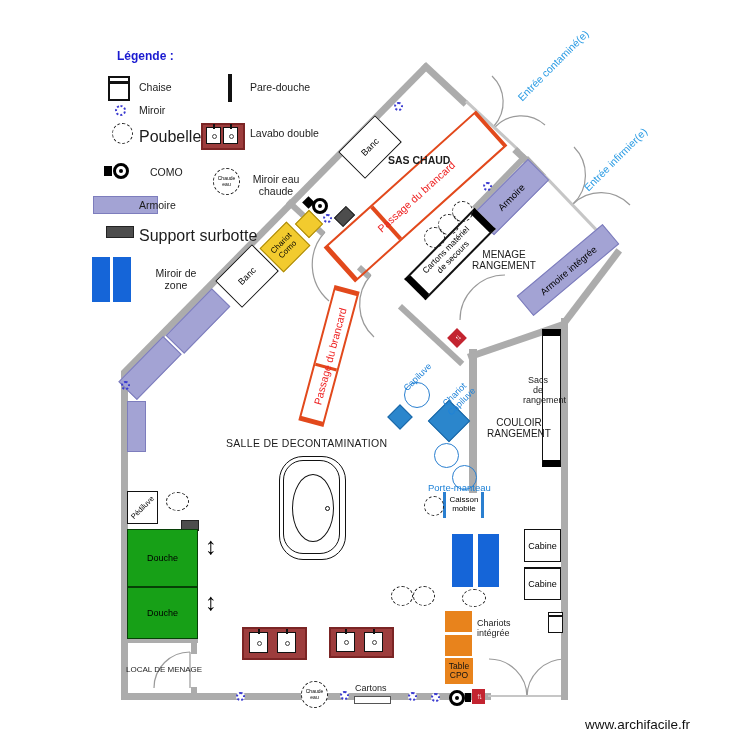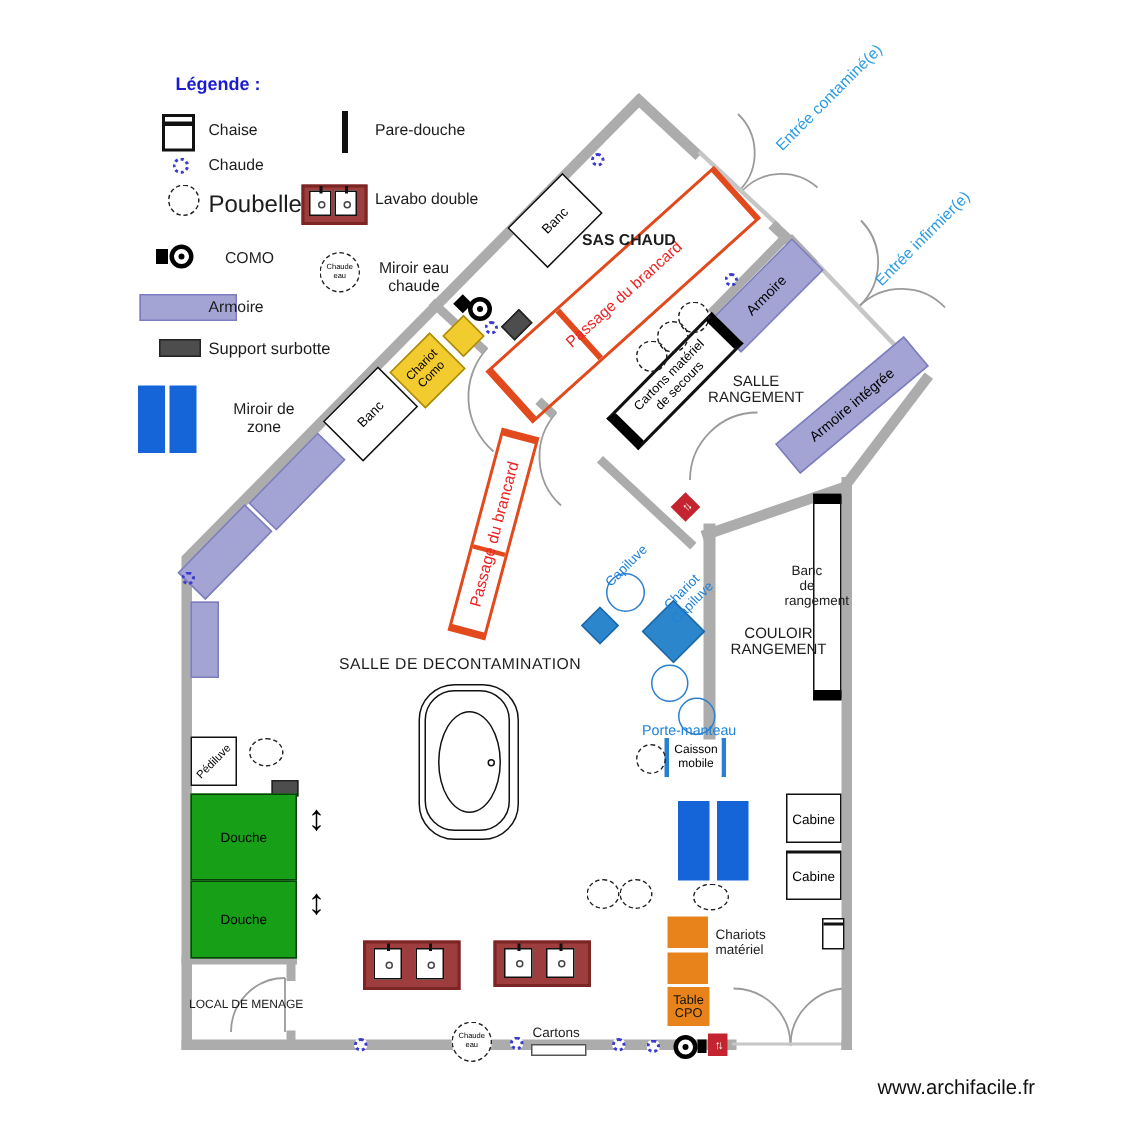--- a/index.html
+++ b/index.html
@@ -79,36 +79,36 @@
   <div class="wall" style="left:191px;top:687px;width:6px;height:8px;"></div>
 
   <div class="t" style="left:117px;top:50px;font-size:12px;font-weight:bold;color:#1a1ad0;">Légende :</div>
 
   <div class="fix" style="left:108px;top:76px;width:22px;height:25px;background:#fff;border:2px solid #111;">
     <div class="a" style="left:0;top:3px;width:100%;height:2.5px;background:#111;"></div>
   </div>
   <div class="t" style="left:139px;top:82px;font-size:10.5px;">Chaise</div>
 
   <div class="pz" style="left:115px;top:105px;width:11px;height:11px;"></div>
-  <div class="t" style="left:139px;top:105px;font-size:10.5px;">Chaude</div>
+  <div class="t" style="left:139px;top:105px;font-size:10.5px;">Miroir</div>
 
   <div class="pb" style="left:112px;top:123px;width:21px;height:21px;"></div>
   <div class="t" style="left:139px;top:128px;font-size:16px;">Poubelle</div>
 
   <div class="fix" style="left:104px;top:166px;width:8px;height:10px;background:#000;"></div>
   <div class="ring" style="left:113px;top:163px;width:16px;height:16px;">
       <div class="dot" style="left:3px;top:3px;width:4px;height:4px;"></div>
     </div>
   <div class="t" style="left:150px;top:167px;font-size:10.5px;">COMO</div>
 
   <div class="fix armo" style="left:93px;top:196px;width:65px;height:18px;"></div>
   <div class="t" style="left:139px;top:200px;font-size:10.5px;">Armoire</div>
 
   <div class="fix surb" style="left:106px;top:226px;width:28px;height:12px;"></div>
-  <div class="t" style="left:139px;top:227px;font-size:11px;">Support surbotte</div>
+  <div class="t" style="left:139px;top:227px;font-size:16px;">Support surbotte</div>
 
   <div class="fix" style="left:92px;top:257px;width:18px;height:45px;background:#1565d8;"></div>
   <div class="fix" style="left:113px;top:257px;width:18px;height:45px;background:#1565d8;"></div>
   <div class="t wrap" style="left:145px;top:268px;width:62px;font-size:10.5px;text-align:center;">Miroir de zone</div>
 
   <div class="fix" style="left:228px;top:74px;width:4px;height:28px;background:#111;"></div>
   <div class="t" style="left:250px;top:82px;font-size:10.5px;">Pare-douche</div>
 
   <div class="lav" style="left:201px;top:123px;width:40px;height:23px;">
     <div class="basin" style="left:3px;top:2px;width:13px;height:15px;">
@@ -155,39 +155,39 @@
   <div class="ring" style="left:312px;top:198px;width:16px;height:16px;">
       <div class="dot" style="left:3px;top:3px;width:4px;height:4px;"></div>
     </div>
   <div class="fix surb" style="left:336px;top:210px;width:17px;height:13px;transform:rotate(-45deg);"></div>
   <div class="pz" style="left:323px;top:214px;width:9px;height:9px;"></div>
   <div class="pz" style="left:394px;top:102px;width:9px;height:9px;"></div>
   <div class="pb" style="left:424px;top:227px;width:21px;height:21px;"></div>
   <div class="pb" style="left:438px;top:214px;width:21px;height:21px;"></div>
   <div class="pb" style="left:452px;top:201px;width:21px;height:21px;"></div>
 
-  <div class="t wrap" style="left:464px;top:249px;width:80px;font-size:10px;">SALLE RANGEMENT</div>
+  <div class="t wrap" style="left:464px;top:249px;width:80px;font-size:10px;">MENAGE RANGEMENT</div>
   <div class="fix cw armo" style="left:472px;top:182px;width:78px;height:30px;transform:rotate(-45deg);">
     <span style="font-size:9.5px;">Armoire</span>
   </div>
   <div class="fix cw armo" style="left:512px;top:257px;width:112px;height:26px;transform:rotate(-40deg);">
     <span style="font-size:9.5px;">Armoire intégrée</span>
   </div>
   <div class="fix cw" style="left:400px;top:239px;width:100px;height:30px;background:#fff;border:2px solid #111;border-left:7px solid #000;border-right:7px solid #000;transform:rotate(-45.4deg);">
     <div class="wrap" style="font-size:8.5px;line-height:1.15;">
       <span>Cartons matériel</span><br>
       <span>de secours</span>
     </div>
   </div>
   <div class="pz" style="left:483px;top:182px;width:9px;height:9px;"></div>
   <div class="exit" style="left:450px;top:331px;width:14px;height:14px;transform:rotate(-45deg);">↑↓</div>
 
   <div class="t wrap" style="left:478px;top:417px;width:82px;font-size:10px;">COULOIR RANGEMENT</div>
   <div class="fix" style="left:542px;top:329px;width:19px;height:138px;background:#fff;border:1.3px solid #111;border-top:7px solid #000;border-bottom:7px solid #000;"></div>
-  <div class="t wrap" style="left:523px;top:375px;width:30px;font-size:9px;z-index:6;">Banc de rangement</div>
+  <div class="t wrap" style="left:523px;top:375px;width:30px;font-size:9px;z-index:6;">Sacs de rangement</div>
 
   <div class="t entry" style="left:506px;top:60px;font-size:10.5px;transform:rotate(-45deg);">Entrée contaminé(e)</div>
   <div class="t entry" style="left:574px;top:154px;font-size:10.5px;transform:rotate(-45deg);">Entrée infirmier(e)</div>
 
   <div class="t" style="left:226px;top:438px;font-size:10.5px;letter-spacing:0.3px;">SALLE DE DECONTAMINATION</div>
 
   <div class="fix" style="left:279px;top:456px;width:67px;height:104px;border:1.6px solid #111;border-radius:24px;background:#fff;">
     <div class="a" style="left:3px;top:3px;width:57px;height:94px;border:1px solid #111;border-radius:20px;"></div>
     <div class="a" style="left:12px;top:17px;width:42px;height:68px;border:1.2px solid #111;border-radius:50%;"></div>
     <div class="a" style="left:45px;top:49px;width:5px;height:5px;border:1px solid #111;border-radius:50%;"></div>
@@ -241,21 +241,21 @@
   </div>
   <div class="fix cw" style="left:524px;top:567px;width:37px;height:33px;background:#fff;border:1.3px solid #111;border-top:2.5px solid #111;">
     <span style="font-size:9px;">Cabine</span>
   </div>
   <div class="fix" style="left:548px;top:612px;width:15px;height:21px;background:#fff;border:1.6px solid #111;">
     <div class="a" style="left:0;top:2px;width:100%;height:2px;background:#111;"></div>
   </div>
 
   <div class="fix" style="left:445px;top:611px;width:27px;height:21px;background:#e8831c;"></div>
   <div class="fix" style="left:445px;top:635px;width:27px;height:21px;background:#e8831c;"></div>
-  <div class="t wrap" style="left:477px;top:618px;width:50px;font-size:9px;text-align:left;">Chariots matériel</div>
+  <div class="t wrap" style="left:477px;top:618px;width:50px;font-size:9px;text-align:left;">Chariots intégrée</div>
   <div class="fix cw" style="left:445px;top:658px;width:28px;height:26px;background:#e8831c;">
     <div class="wrap" style="font-size:8.5px;line-height:1.1;color:#111;">Table CPO</div>
   </div>
 
   <div class="t" style="left:126px;top:666px;font-size:8px;">LOCAL DE MENAGE</div>
 
   <div class="lav" style="left:242px;top:627px;width:61px;height:29px;">
     <div class="basin" style="left:5px;top:3px;width:17px;height:19px;">
         <div class="notch"></div>
         <div class="bdot"></div>

